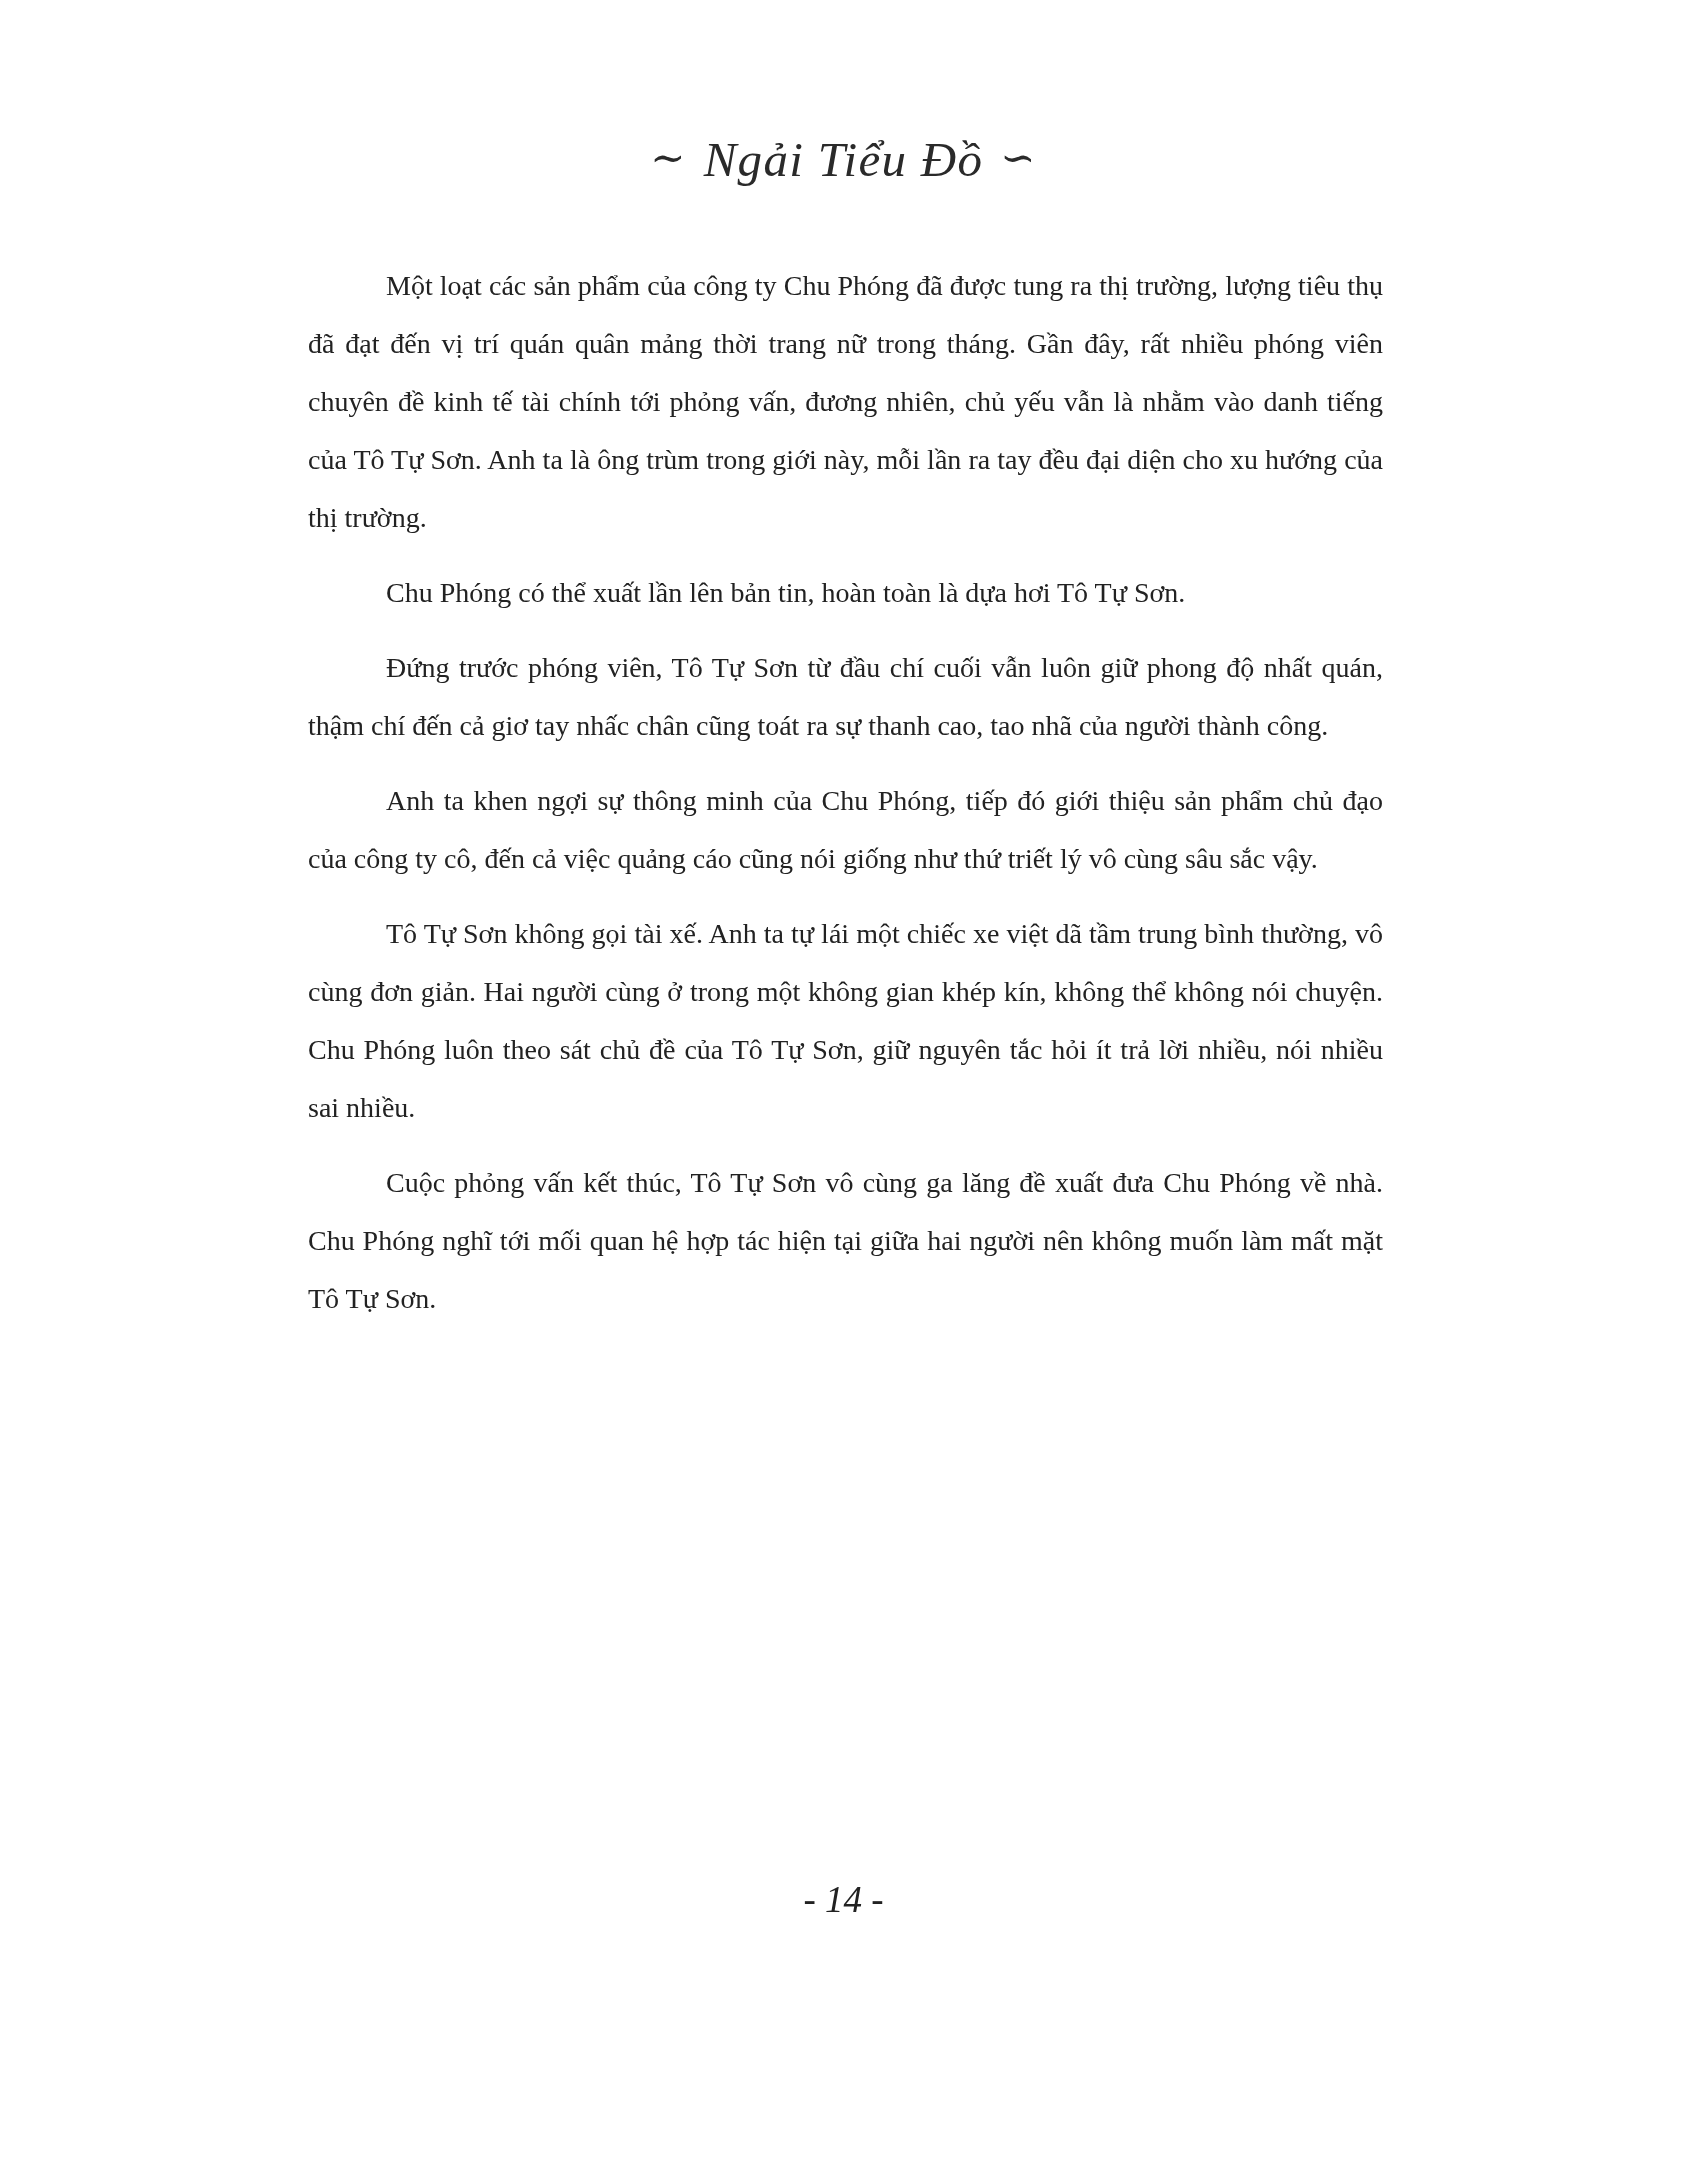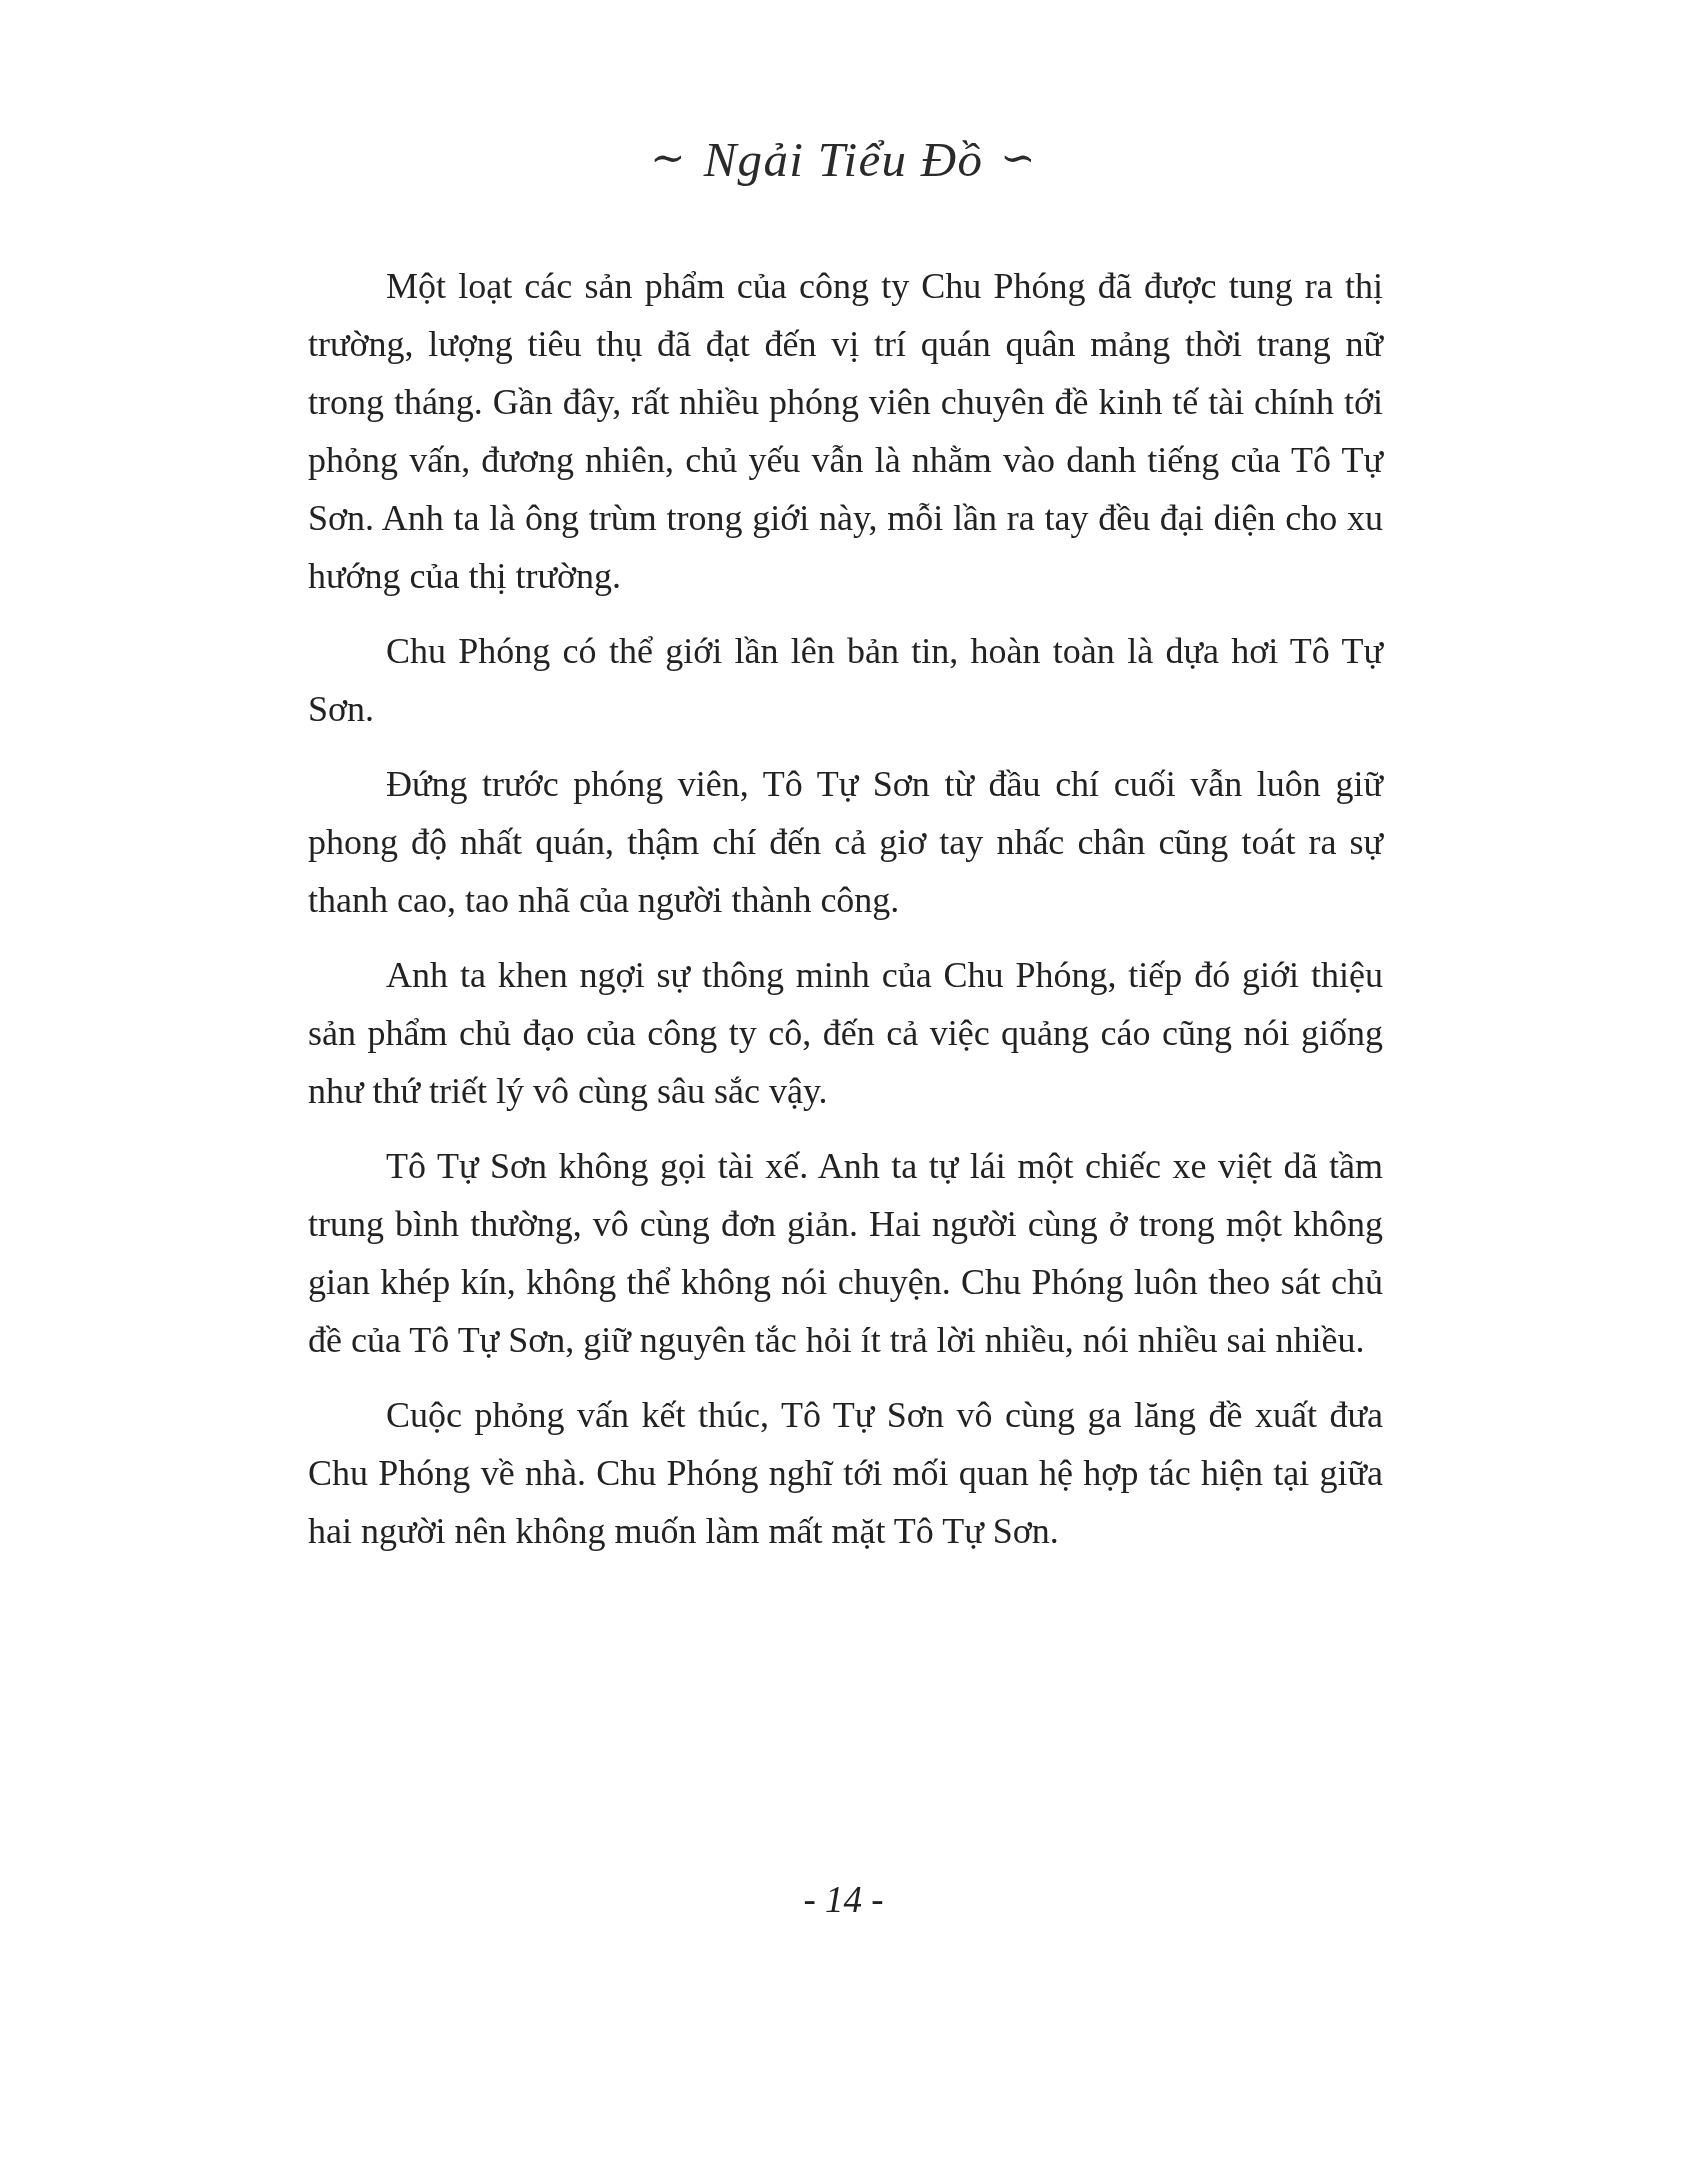--- a/index.html
+++ b/index.html
@@ -33,21 +33,21 @@
     color: #2a2a2a;
     position: relative;
     top: -4px;
     padding: 0 17px;
   }
   .content {
     position: absolute;
     left: 308px;
     top: 257px;
     width: 1075px;
-    font-size: 36px;
+    font-size: 28px;
     line-height: 58px;
     text-align: justify;
     color: #222222;
   }
   .content p {
     margin: 0 0 17px 0;
     text-indent: 78px;
   }
   .page-number {
     position: absolute;
@@ -64,21 +64,21 @@
 <body>
 
 <div class="page">
 
   <div class="header">
     <span class="flourish">∼</span><span>Ngải Tiểu Đồ</span><span class="flourish">∽</span>
   </div>
 
   <div class="content">
     <p>Một loạt các sản phẩm của công ty Chu Phóng đã được tung ra thị trường, lượng tiêu thụ đã đạt đến vị trí quán quân mảng thời trang nữ trong tháng. Gần đây, rất nhiều phóng viên chuyên đề kinh tế tài chính tới phỏng vấn, đương nhiên, chủ yếu vẫn là nhằm vào danh tiếng của Tô Tự Sơn. Anh ta là ông trùm trong giới này, mỗi lần ra tay đều đại diện cho xu hướng của thị trường.</p>
-    <p>Chu Phóng có thể giới lần lên bản tin, hoàn toàn là dựa hơi Tô Tự Sơn.</p>
+    <p>Chu Phóng có thể xuất lần lên bản tin, hoàn toàn là dựa hơi Tô Tự Sơn.</p>
     <p>Đứng trước phóng viên, Tô Tự Sơn từ đầu chí cuối vẫn luôn giữ phong độ nhất quán, thậm chí đến cả giơ tay nhấc chân cũng toát ra sự thanh cao, tao nhã của người thành công.</p>
     <p>Anh ta khen ngợi sự thông minh của Chu Phóng, tiếp đó giới thiệu sản phẩm chủ đạo của công ty cô, đến cả việc quảng cáo cũng nói giống như thứ triết lý vô cùng sâu sắc vậy.</p>
     <p>Tô Tự Sơn không gọi tài xế. Anh ta tự lái một chiếc xe việt dã tầm trung bình thường, vô cùng đơn giản. Hai người cùng ở trong một không gian khép kín, không thể không nói chuyện. Chu Phóng luôn theo sát chủ đề của Tô Tự Sơn, giữ nguyên tắc hỏi ít trả lời nhiều, nói nhiều sai nhiều.</p>
     <p>Cuộc phỏng vấn kết thúc, Tô Tự Sơn vô cùng ga lăng đề xuất đưa Chu Phóng về nhà. Chu Phóng nghĩ tới mối quan hệ hợp tác hiện tại giữa hai người nên không muốn làm mất mặt Tô Tự Sơn.</p>
   </div>
 
   <div class="page-number">- 14 -</div>
 
 </div>
 

